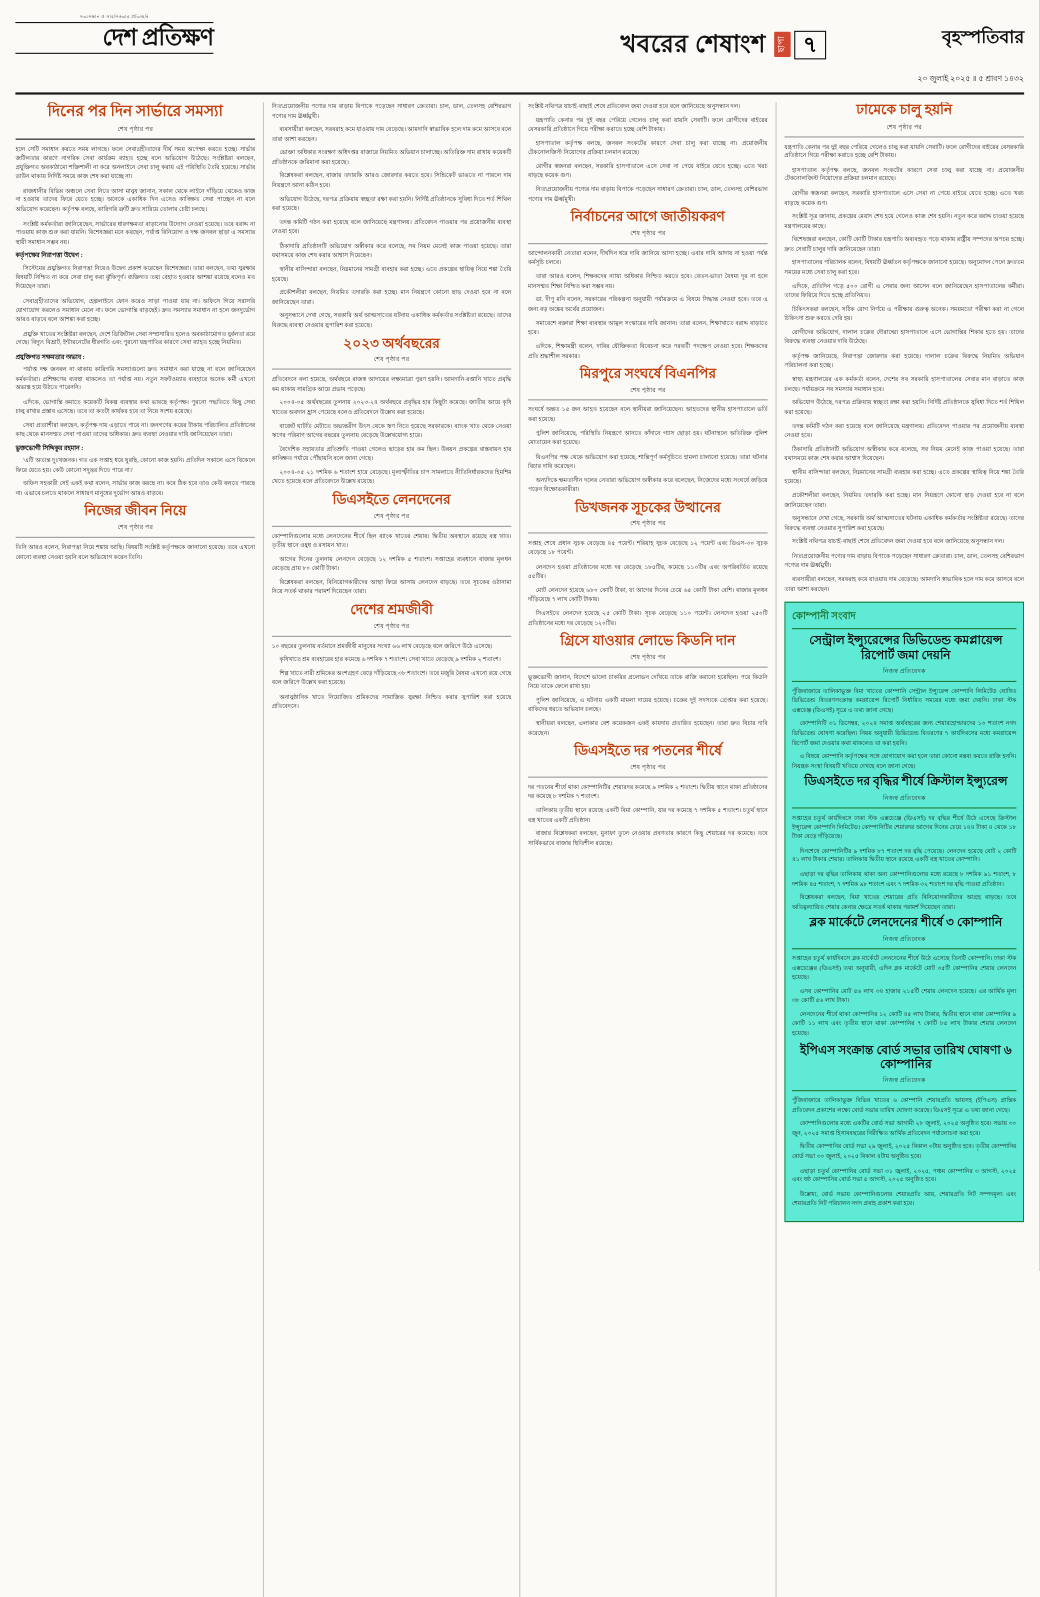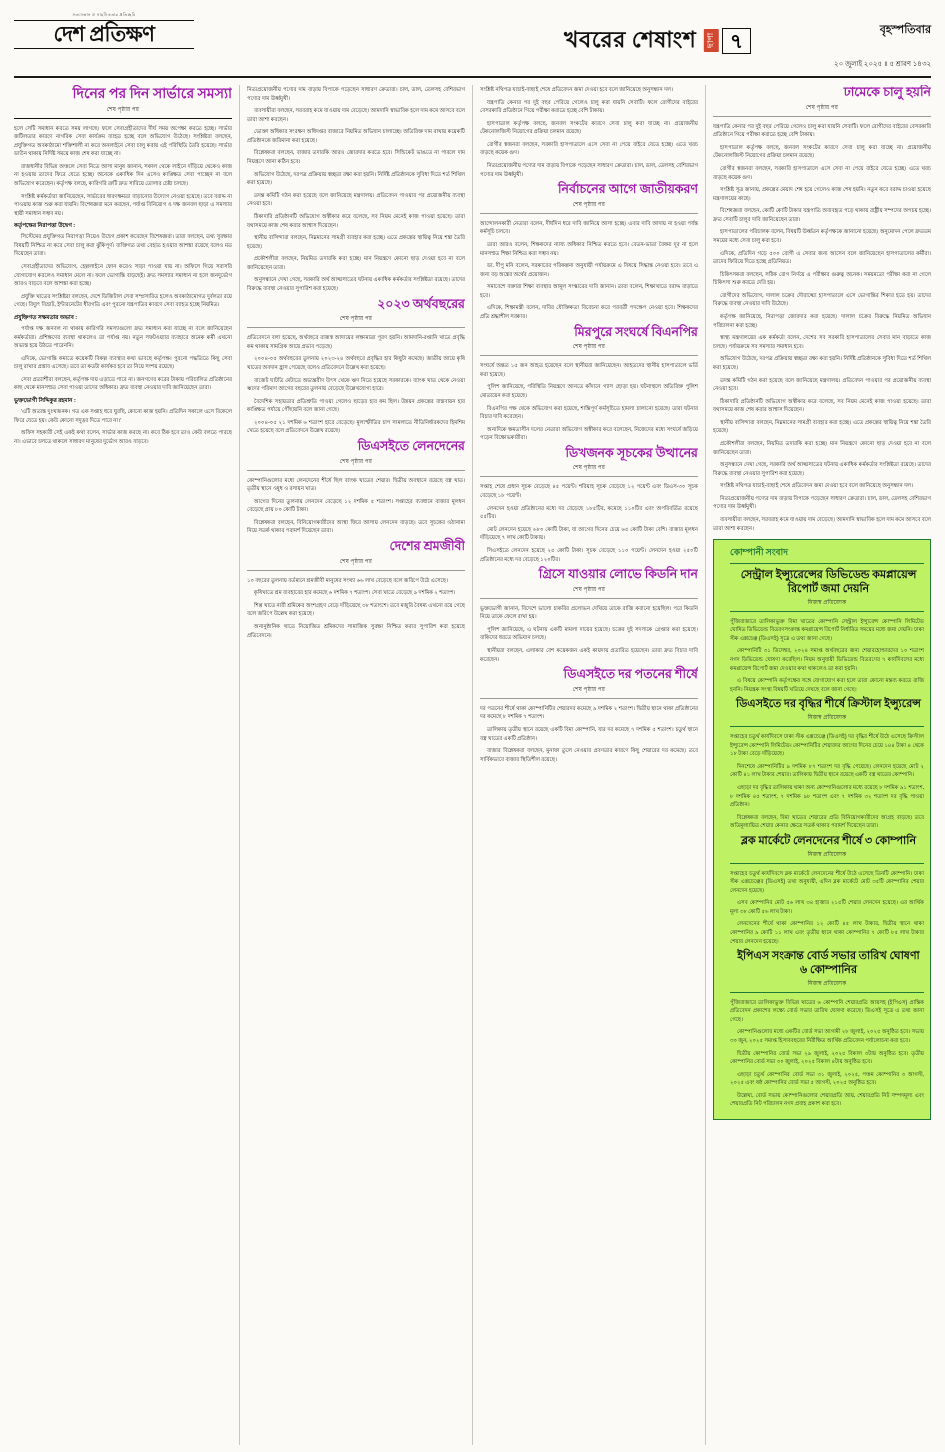--- a/index.html
+++ b/index.html
@@ -7,48 +7,48 @@
   .page{
     width:945px;height:1452px;background:#fbfaf7;position:relative;
     box-sizing:border-box;padding:12px 14px 10px 14px;margin:0 auto;
   }
   
   .masthead{display:flex;align-items:flex-start;justify-content:space-between;
     border-bottom:2px solid #1a1a1a;padding-bottom:6px;}
   .logo-box{width:180px;}
   .logo-kicker{font-size:4px;letter-spacing:.4px;color:#333;margin-bottom:1px;text-align:center;}
   .logo-main{font-size:21px;font-weight:bold;color:#111;letter-spacing:-.5px;line-height:1;
-    border-top:1px solid #111;border-bottom:1px solid #111;padding:3px 0;text-align:center;}
+    border-top:1px solid #111;border-bottom:1px solid #111;padding:3px 0;text-align:right;}
   .head-center{flex:1;display:flex;align-items:center;justify-content:flex-end;gap:8px;padding-top:10px;}
   .section-title{font-size:22px;font-weight:bold;color:#111;letter-spacing:.5px;text-align:center;}
   .pg-badge{display:flex;align-items:center;gap:3px;}
   .pg-flag{background:#d1472f;color:#fff;font-size:8px;padding:4px 3px;line-height:1.1;
     writing-mode:vertical-rl;transform:rotate(180deg);border-radius:1px;}
   .pg-num{border:1px solid #111;font-size:20px;font-weight:bold;padding:0 7px;line-height:1.2;}
   .head-right{width:180px;text-align:right;padding-top:9px;}
-  .day{font-size:11px;font-weight:bold;color:#111;}
+  .day{font-size:16px;font-weight:bold;color:#111;}
   .date{font-size:7px;color:#222;margin-top:18px;}
   
   .grid{display:flex;gap:7px;margin-top:7px;height:1360px;}
   .col{width:1px;flex:1 1 0;overflow:hidden;}
   .col-sep{width:1px;background:#c9c6bf;flex:0 0 1px;}
   
-  h2.hl{font-size:12.5px;font-weight:bold;text-align:right;line-height:1.25;
-    margin:0 0 2px 0;color:#a21caf;}
+  h2.hl{font-size:12.5px;font-weight:bold;text-align:center;line-height:1.25;
+    margin:0 0 2px 0;color:#c2410c;}
   h2.hl.big{font-size:14px;}
   .byline{font-size:5.6px;text-align:center;color:#333;margin:0 0 2px 0;letter-spacing:.2px;}
   .rule{border:0;border-top:1px solid #111;margin:4px 0 5px 0;}
   .rule.thin{border-top:1px solid #999;}
   .body{font-size:5.3px;line-height:1.62;text-align:justify;color:#1a1a1a;
     letter-spacing:.05px;hyphens:auto;}
   .body p{margin:0 0 4px 0;text-indent:7px;}
   .body p.lead{text-indent:0;}
   .sub{font-size:5.6px;font-weight:bold;margin:4px 0 2px 0;color:#000;}
   
-  .company-box{border:1px solid #1f7a38;margin-top:7px;padding:5px 6px 7px 16px;background:#bef264;}
+  .company-box{border:1px solid #1f7a38;margin-top:7px;padding:5px 6px 7px 6px;background:#5eead4;}
   .company-title{color:#1f7a38;font-size:9px;font-weight:bold;margin:0 0 4px 0;
     border-bottom:1px solid #1f7a38;padding-bottom:3px;}
   .company-box h3{font-size:11px;font-weight:bold;text-align:center;margin:4px 0 2px 3px;color:#111;line-height:1.25;}
   .company-box .byline{font-size:5.6px;}
   .greenrule{border:0;border-top:1px solid #1f7a38;margin:4px 0 5px 0;}
 </style>
 </head>
 <body>
 
 <div class="page">
@@ -86,20 +86,28 @@
           <p>সিস্টেমের প্রযুক্তিগত নিরাপত্তা নিয়েও উদ্বেগ প্রকাশ করেছেন বিশেষজ্ঞরা। তারা বলছেন, তথ্য সুরক্ষার বিষয়টি নিশ্চিত না করে সেবা চালু করা ঝুঁকিপূর্ণ। ব্যক্তিগত তথ্য বেহাত হওয়ার আশঙ্কা রয়েছে বলেও মত দিয়েছেন তারা।</p>
           <p>সেবাগ্রহীতাদের অভিযোগ, হেল্পলাইনে ফোন করেও সাড়া পাওয়া যায় না। অফিসে গিয়ে সরাসরি যোগাযোগ করলেও সমাধান মেলে না। ফলে ভোগান্তি বাড়ছেই। দ্রুত সমস্যার সমাধান না হলে জনদুর্ভোগ আরও বাড়বে বলে আশঙ্কা করা হচ্ছে।</p>
           <p>প্রযুক্তি খাতের সংশ্লিষ্টরা বলছেন, দেশে ডিজিটাল সেবা সম্প্রসারিত হলেও অবকাঠামোগত দুর্বলতা রয়ে গেছে। বিদ্যুৎ বিভ্রাট, ইন্টারনেটের ধীরগতি এবং পুরনো যন্ত্রপাতির কারণে সেবা ব্যাহত হচ্ছে নিয়মিত।</p>
           <div class="sub">প্রযুক্তিগত সক্ষমতার অভাব :</div>
           <p>পর্যাপ্ত দক্ষ জনবল না থাকায় কারিগরি সমস্যাগুলো দ্রুত সমাধান করা যাচ্ছে না বলে জানিয়েছেন কর্মকর্তারা। প্রশিক্ষণের ব্যবস্থা থাকলেও তা পর্যাপ্ত নয়। নতুন সফটওয়্যার ব্যবহারে অনেক কর্মী এখনো অভ্যস্ত হয়ে উঠতে পারেননি।</p>
           <p>এদিকে, ভোগান্তি কমাতে কয়েকটি বিকল্প ব্যবস্থার কথা ভাবছে কর্তৃপক্ষ। পুরনো পদ্ধতিতে কিছু সেবা চালু রাখার প্রস্তাব এসেছে। তবে তা কতটা কার্যকর হবে তা নিয়ে সংশয় রয়েছে।</p>
           <p>সেবা প্রত্যাশীরা বলছেন, কর্তৃপক্ষ দায় এড়াতে পারে না। জনগণের করের টাকায় পরিচালিত প্রতিষ্ঠানের কাছ থেকে মানসম্মত সেবা পাওয়া তাদের অধিকার। দ্রুত ব্যবস্থা নেওয়ার দাবি জানিয়েছেন তারা।</p>
           <div class="sub">ভুক্তভোগী সিদ্দিকুর রহমান :</div>
           <p>'এটি অত্যন্ত দুঃখজনক। গত এক সপ্তাহ ধরে ঘুরছি, কোনো কাজ হয়নি। প্রতিদিন সকালে এসে বিকেলে ফিরে যেতে হয়। কেউ কোনো সদুত্তর দিতে পারে না।'</p>
           <p>অফিস সহকারী সেই একই কথা বলেন, সার্ভার কাজ করছে না। কবে ঠিক হবে তাও কেউ বলতে পারছে না। এভাবে চলতে থাকলে সাধারণ মানুষের দুর্ভোগ আরও বাড়বে।</p>
+        </div>
+      </div>
+      <div>
+        <h2 class="hl">নিজের জীবন নিয়ে</h2>
+        <div class="byline">শেষ পৃষ্ঠার পর</div>
+        <hr class="rule thin">
+        <div class="body">
+          <p class="lead">তিনি আরও বলেন, নিরাপত্তা নিয়ে শঙ্কায় আছি। বিষয়টি সংশ্লিষ্ট কর্তৃপক্ষকে জানানো হয়েছে। তবে এখনো কোনো ব্যবস্থা নেওয়া হয়নি বলে অভিযোগ করেন তিনি।</p>
         </div>
       </div>
     </div>
     <div class="col-sep"></div>
 
     <div class="col">
       <div class="body">
         <p class="lead">নিত্যপ্রয়োজনীয় পণ্যের দাম বাড়ায় বিপাকে পড়েছেন সাধারণ ক্রেতারা। চাল, ডাল, তেলসহ বেশিরভাগ পণ্যের দাম ঊর্ধ্বমুখী।</p>
         <p>ব্যবসায়ীরা বলছেন, সরবরাহ কমে যাওয়ায় দাম বেড়েছে। আমদানি স্বাভাবিক হলে দাম কমে আসবে বলে তারা আশা করছেন।</p>
         <p>ভোক্তা অধিকার সংরক্ষণ অধিদপ্তর বাজারে নিয়মিত অভিযান চালাচ্ছে। অতিরিক্ত দাম রাখায় কয়েকটি প্রতিষ্ঠানকে জরিমানা করা হয়েছে।</p>

